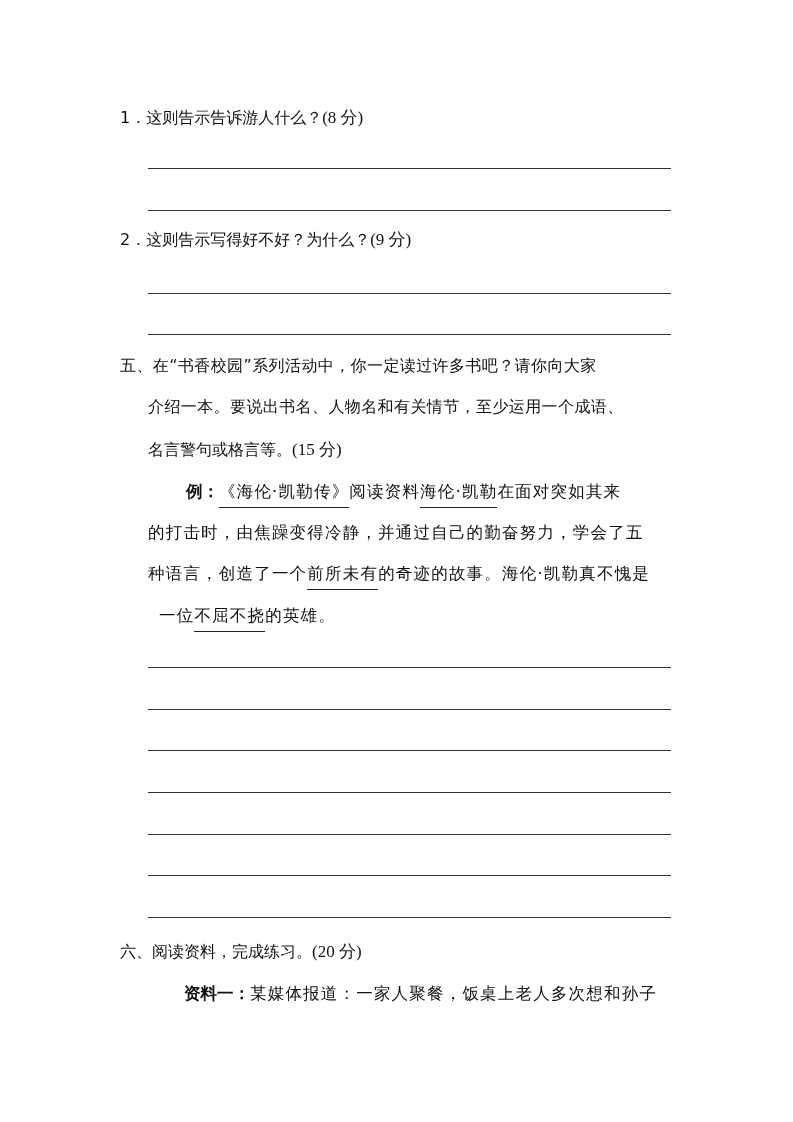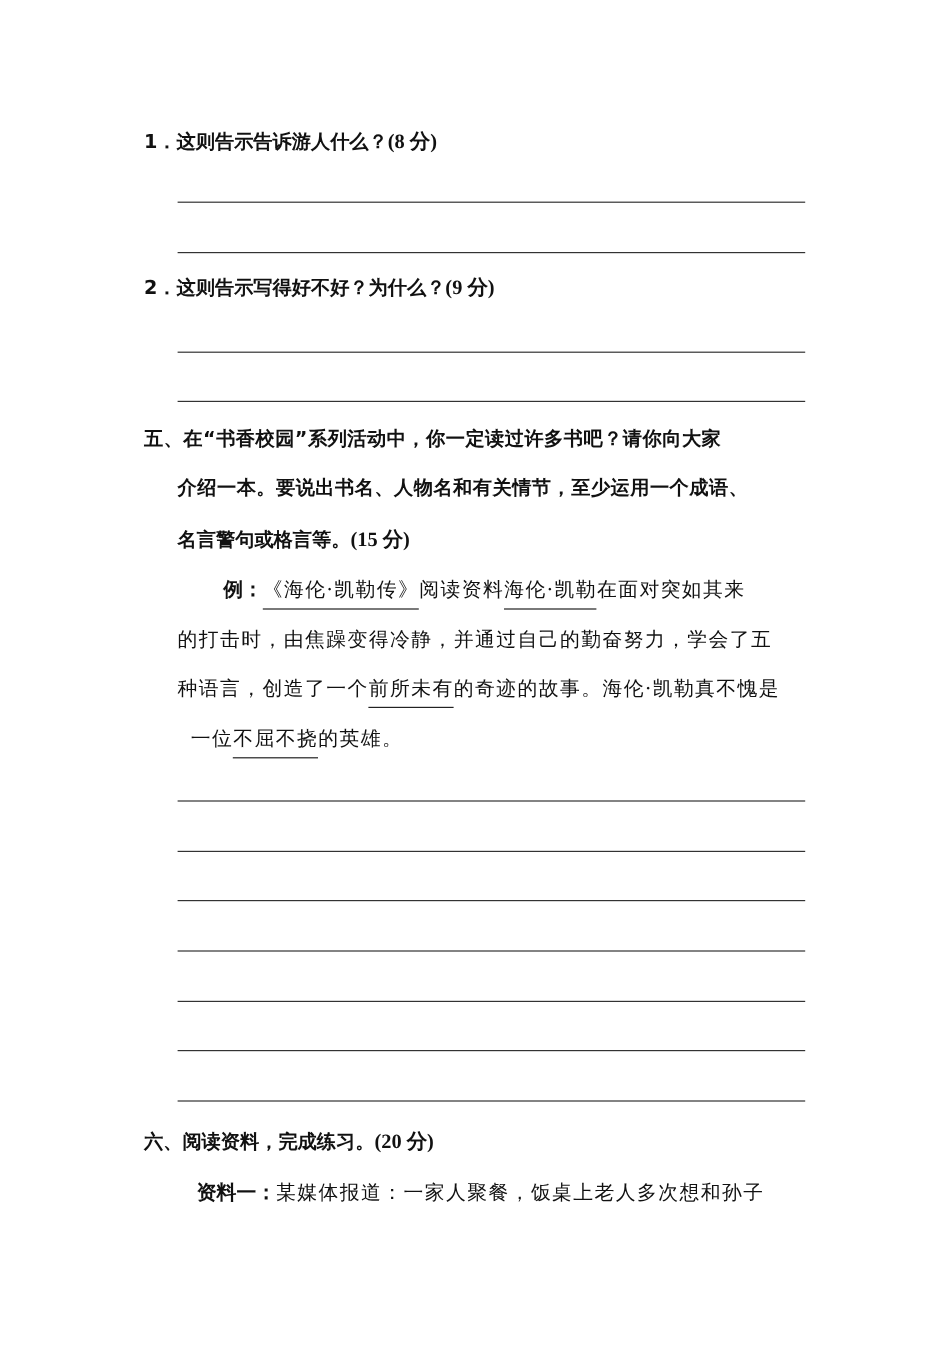--- a/index.html
+++ b/index.html
@@ -1,19 +1,19 @@
 <!DOCTYPE html>
 <html><head>
 <meta charset="utf-8">
 <style>
   html, body { margin:0; padding:0; background:#ffffff; }
   body { width:793px; height:1122px; position:relative; overflow:hidden; color:#111; }
   .sans { font-family: "DejaVu Sans", "Liberation Sans", sans-serif; }
   .abs { position:absolute; white-space:nowrap; }
-  .q { font-size:16px;font-weight:bold; }
+  .q { font-size:16px; }
   .pts { font-family: "Liberation Serif", serif; font-size:17px; }
   .line { position:absolute; left:148px; width:523px; height:0; border-top:1.3px solid #333; }
   .ex { font-family: "DejaVu Serif", "Liberation Serif", serif; font-size:16.5px; letter-spacing:1.2px; }
   .u { border-bottom:1.3px solid #222; padding-bottom:6px; }
   .bold { font-weight:bold; }
 </style>
 </head>
 <body>
 
 <div class="abs sans q" style="left:120px; top:106px;">
@@ -49,15 +49,15 @@
 <div class="line" style="top:709px;"></div>
 <div class="line" style="top:750px;"></div>
 <div class="line" style="top:792px;"></div>
 <div class="line" style="top:834px;"></div>
 <div class="line" style="top:875px;"></div>
 <div class="line" style="top:917px;"></div>
 
 <div class="abs sans q" style="left:120px; top:940px;">
   <span>六、阅读资料，完成练习。</span><span class="pts">(20 分)</span>
 </div>
-<div class="abs ex" style="left:164px; top:983px;">
+<div class="abs ex" style="left:184px; top:983px;">
   <span class="sans bold" style="letter-spacing:0;">资料一：</span><span>某媒体报道：一家人聚餐，饭桌上老人多次想和孙子</span>
 </div>
 
 </body></html>

